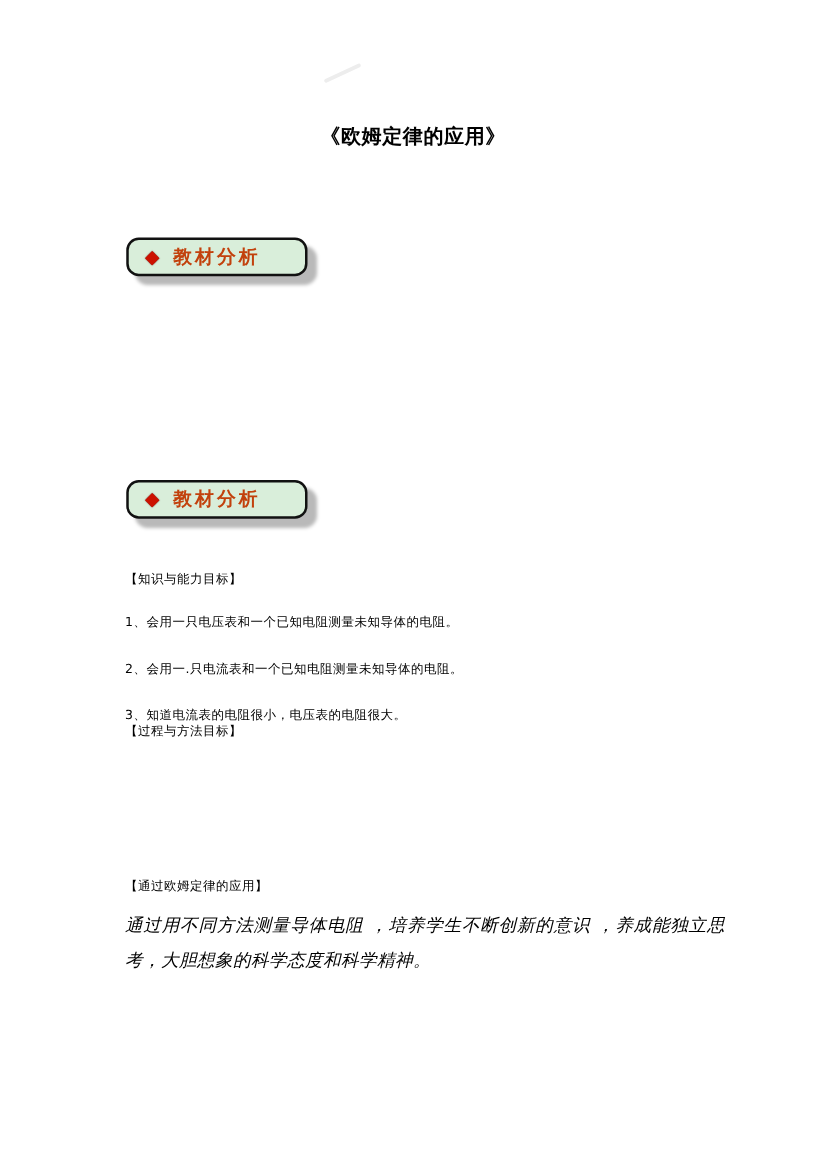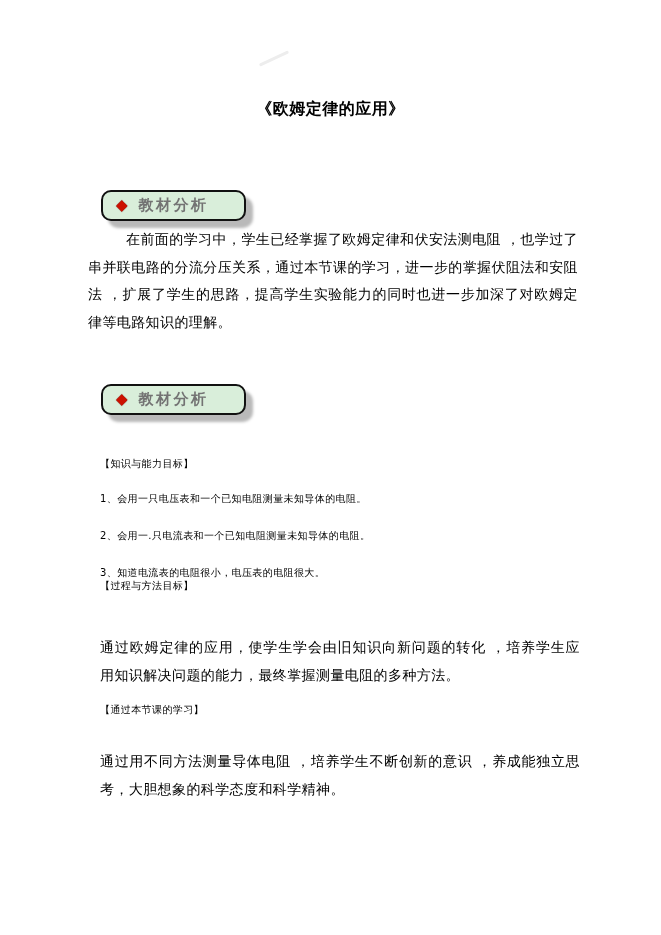--- a/index.html
+++ b/index.html
@@ -49,21 +49,21 @@
   .badge-1 { top: 190px; }
   .badge-2 { top: 384px; }
   .diamond {
     color: #cc1100;
     font-size: 15px;
     line-height: 1;
     margin-right: 11px;
     text-shadow: 0 0 1px #550000;
   }
   .badge-label {
-    color: #737373;
+    color: #c2410c;
     font-weight: bold;
     font-size: 15px;
     letter-spacing: 2.5px;
     white-space: nowrap;
     font-family: Liberation Serif, serif;
   }
   .body-para {
     position: absolute;
     font-size: 14px;
     line-height: 27.5px;
@@ -74,21 +74,21 @@
     left: 88px;
     top: 226px;
     width: 490px;
     text-indent: 38px;
   }
   .goal-body {
     left: 100px;
     width: 480px;
   }
   .process-body { top: 634px; }
-  .emotion-body { top: 748px; }
+  .emotion-body { top: 728px; font-style: italic; }
   .line {
     position: absolute;
     left: 100px;
     font-size: 10px;
     letter-spacing: 0.4px;
     white-space: nowrap;
     line-height: 28px;
   }
   .knowledge-header { top: 450px; }
   .item-1 { top: 485px; }
@@ -104,36 +104,34 @@
 
   <div class="smudge"></div>
 
   <div class="doc-title">《欧姆定律的应用》</div>
 
   <div class="badge badge-1">
     <span class="diamond">◆</span>
     <span class="badge-label">教材分析</span>
   </div>
 
-  <div class="body-para analysis-body">在前面的学习中，学生已经掌握了欧姆定律和伏安法测电阻 ，也学过了串并联电路的分流分压关系，通过本节课的学习，进一步的掌握伏阻法和安阻法 ，扩展了学生的思路，提高学生实验能力的同时也进一步加深了对欧姆定律等电路知识的理解。</div>
 
   <div class="badge badge-2">
     <span class="diamond">◆</span>
     <span class="badge-label">教材分析</span>
   </div>
 
   <div class="line knowledge-header">【知识与能力目标】</div>
 
   <div class="line item-1">1、会用一只电压表和一个已知电阻测量未知导体的电阻。</div>
 
   <div class="line item-2">2、会用一.只电流表和一个已知电阻测量未知导体的电阻。</div>
 
   <div class="line item-3">3、知道电流表的电阻很小，电压表的电阻很大。</div>
 
   <div class="line process-header">【过程与方法目标】</div>
 
-  <div class="body-para goal-body process-body">通过欧姆定律的应用，使学生学会由旧知识向新问题的转化 ，培养学生应用知识解决问题的能力，最终掌握测量电阻的多种方法。</div>
 
-  <div class="line emotion-header">【通过本节课的学习】</div>
+  <div class="line emotion-header">【通过欧姆定律的应用】</div>
 
   <div class="body-para goal-body emotion-body">通过用不同方法测量导体电阻 ，培养学生不断创新的意识 ，养成能独立思考，大胆想象的科学态度和科学精神。</div>
 
 </div>
 
 </body></html>

